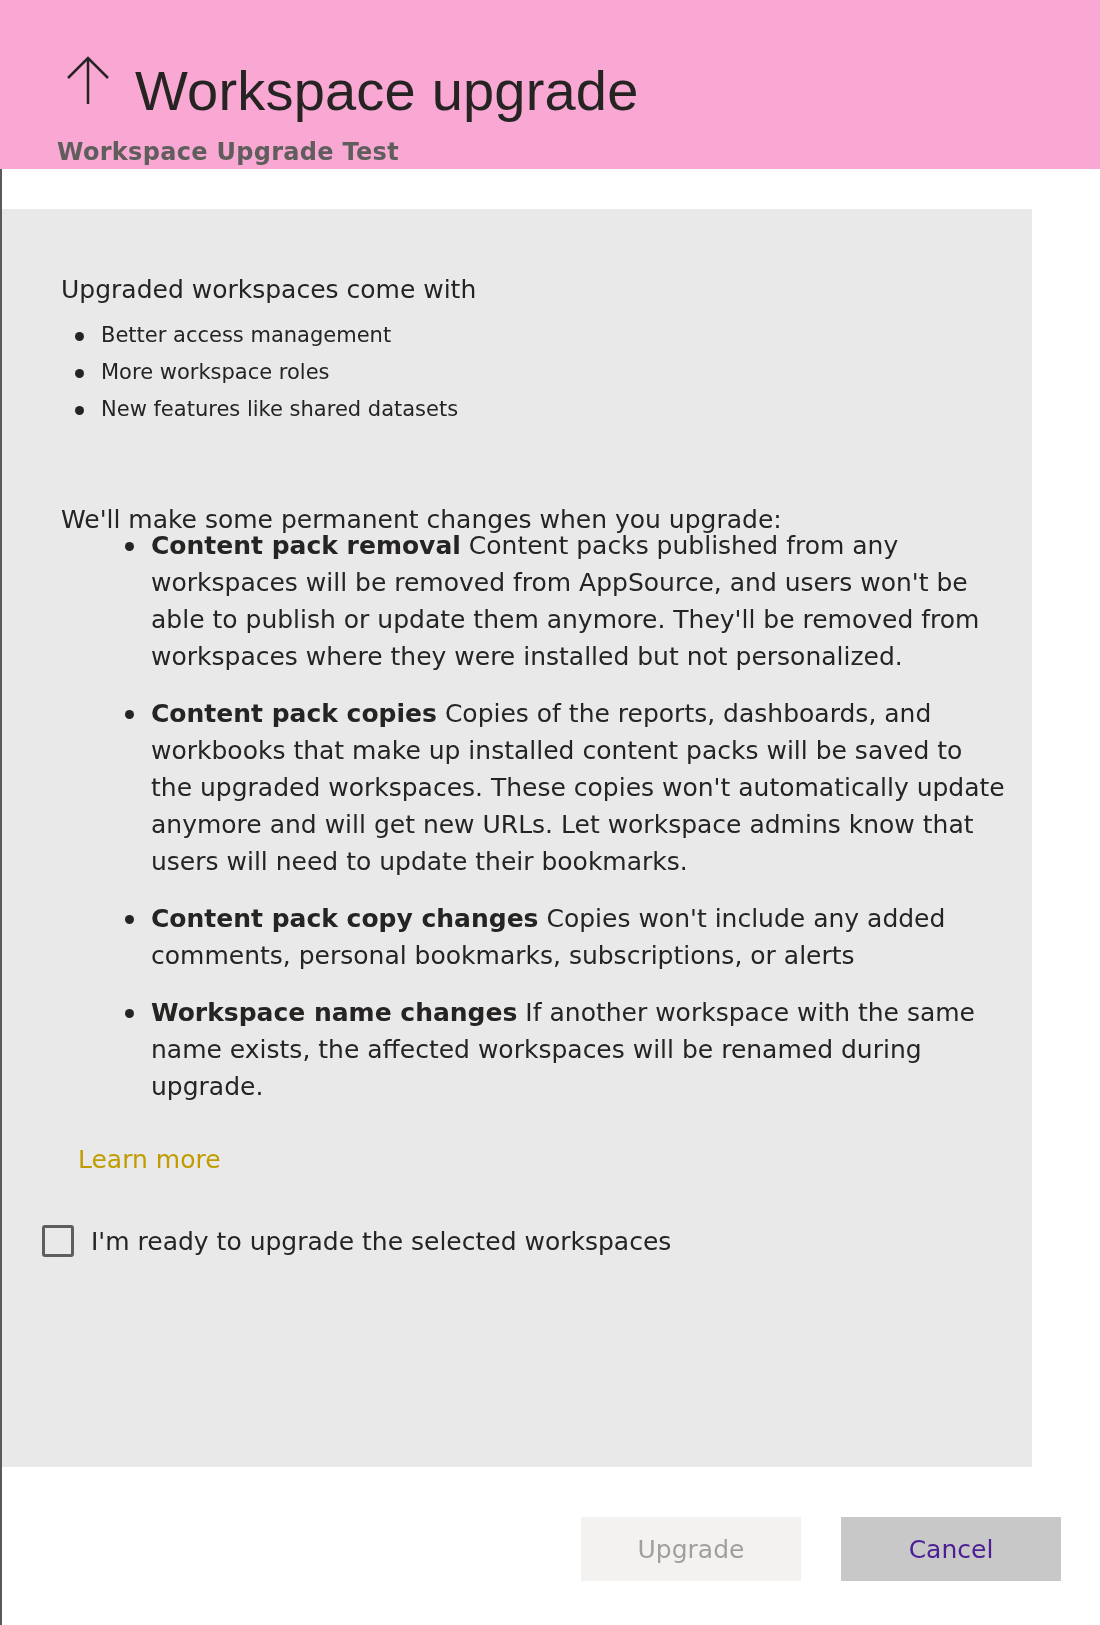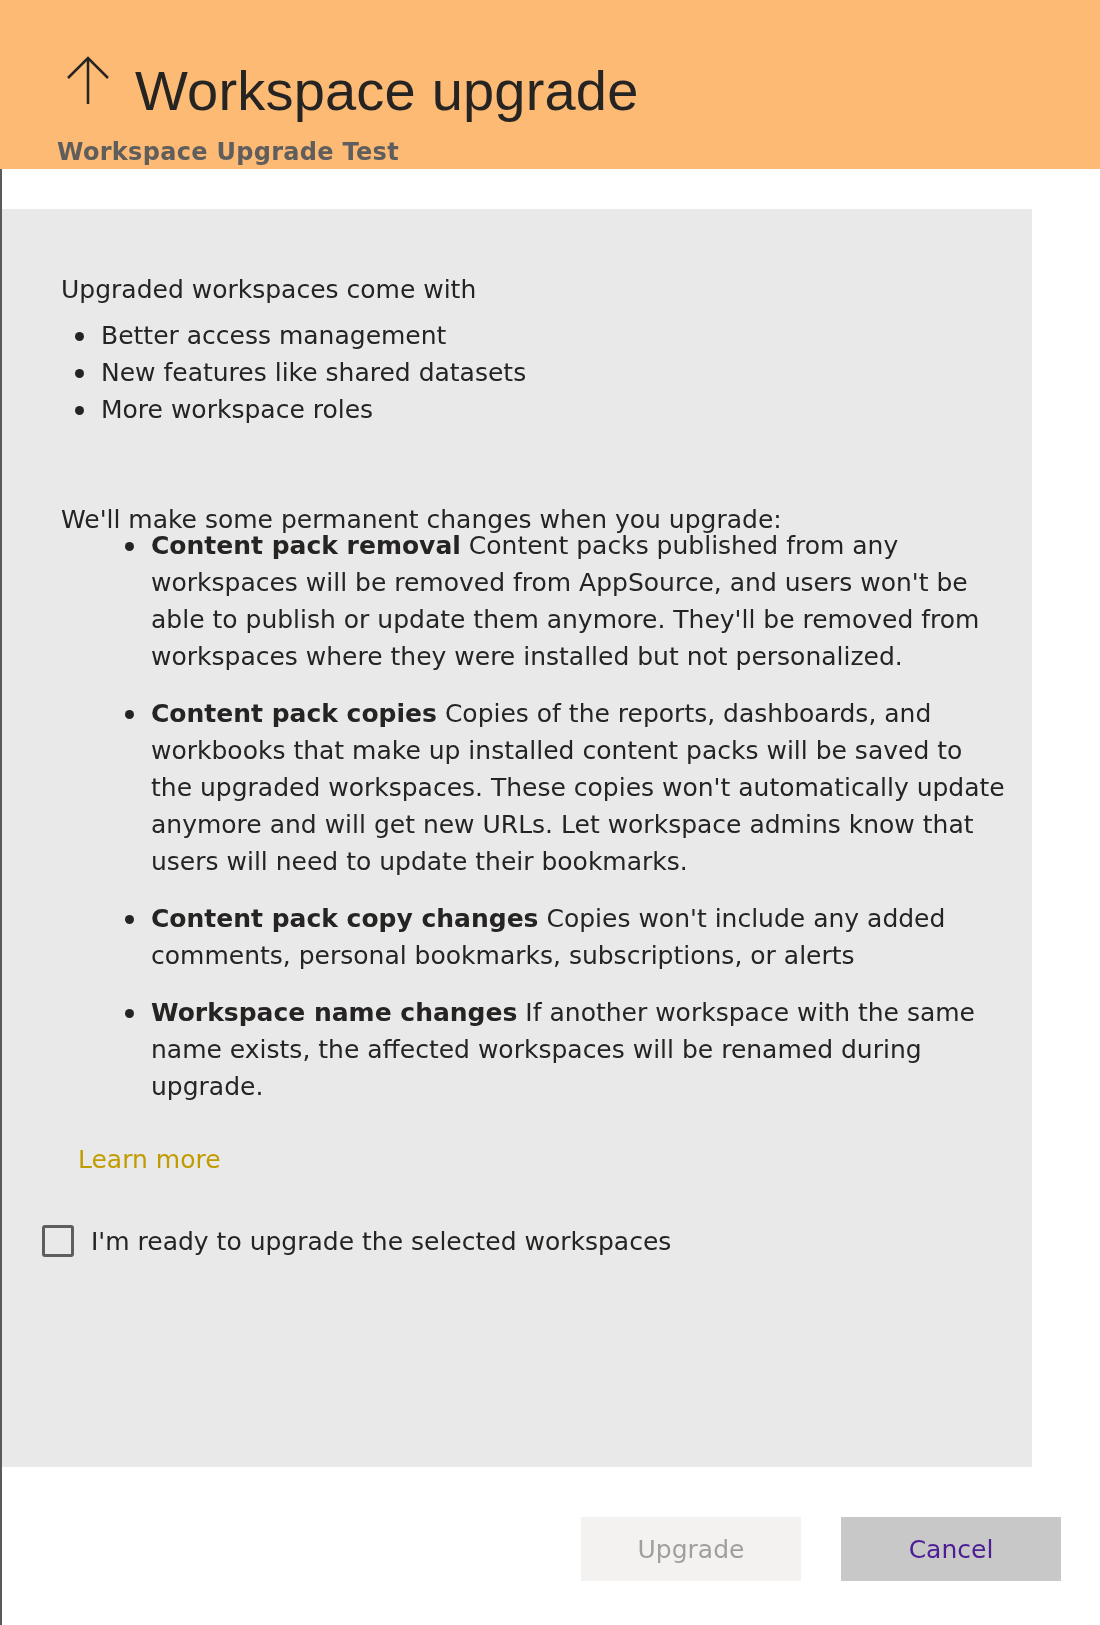--- a/index.html
+++ b/index.html
@@ -1,26 +1,26 @@
 <!DOCTYPE html>
 <html><head>
 <meta charset="utf-8">
 <style>
   * { box-sizing: border-box; margin: 0; padding: 0; }
   html, body { width: 1100px; height: 1625px; background: #ffffff; overflow: hidden; }
   body { font-family: "DejaVu Sans", "Liberation Sans", sans-serif; color: #252423; position: relative; }
   .left-edge { position: absolute; left: 0; top: 0; width: 2px; height: 1625px; background: #5a5a5a; }
-  .header { position: absolute; left: 0; top: 0; width: 1100px; height: 169px; background: #fdba74; }
+  .header { position: absolute; left: 0; top: 0; width: 1100px; height: 169px; background: #f9a8d4; }
   .arrow-icon { position: absolute; left: 66px; top: 56px; width: 50px; height: 52px; }
   .title { position: absolute; left: 135px; top: 58px; font-family: "Liberation Sans", sans-serif; font-size: 56px; font-weight: 300; color: #252423; letter-spacing: 0.2px; }
   .subtitle { position: absolute; left: 57px; top: 138px; font-family: "DejaVu Sans", sans-serif; font-size: 24px; font-weight: bold; color: #605e5c; letter-spacing: 0.3px; }
   .content { position: absolute; left: 2px; top: 209px; width: 1030px; height: 1258px; background: #e9e9e9; }
   .intro { position: absolute; left: 59px; top: 62px; font-size: 25px; color: #252423; line-height: 37px; }
   .feature-list { position: absolute; left: 59px; top: 108px; list-style: none; }
-  .feature-list li { position: relative; padding-left: 40px; font-size: 25px; line-height: 37px; color: #252423; }
+  .feature-list li { position: relative; padding-left: 40px; font-size: 21px; line-height: 37px; color: #252423; }
   .feature-list li::before { content: ""; position: absolute; left: 14px; top: 15px; width: 9px; height: 9px; border-radius: 50%; background: #252423; }
   .changes-intro { position: absolute; left: 59px; top: 260px; font-size: 25px; line-height: 37px; color: #252423; margin-top: 32px; }
   .changes-list { position: absolute; left: 149px; top: 318px; width: 860px; list-style: none; }
   .changes-list li { position: relative; font-size: 25px; line-height: 37px; color: #252423; margin-bottom: 20px; }
   .changes-list li::before { content: ""; position: absolute; left: -26px; top: 15px; width: 9px; height: 9px; border-radius: 50%; background: #252423; }
   .changes-list .term { font-weight: bold; margin-right: 8px; }
   .learn-more { position: absolute; left: 59px; top: 936px; font-size: 25px; color: #c19c00; text-underline-offset: 5px; cursor: pointer; margin-left: 17px; }
   .checkbox-row { position: absolute; left: 40px; top: 1016px; display: flex; align-items: center; cursor: pointer; }
   .checkbox { width: 32px; height: 32px; border: 3px solid #605e5c; border-radius: 3px; background: #e9e9e9; }
   .checkbox-label { margin-left: 17px; font-size: 25px; color: #252423; }
@@ -42,22 +42,22 @@
     </svg>
   </span>
   <div class="title">Workspace upgrade</div>
   <div class="subtitle">Workspace Upgrade Test</div>
 </div>
 
 <div class="content">
   <div class="intro">Upgraded workspaces come with</div>
   <ul class="feature-list">
     <li>Better access management</li>
+    <li>More workspace roles</li>
     <li>New features like shared datasets</li>
-    <li>More workspace roles</li>
   </ul>
 
   <div class="changes-intro">We'll make some permanent changes when you upgrade:</div>
   <ul class="changes-list">
     <li>
       <span class="term">Content pack removal</span><span>Content packs published from any workspaces will be removed from AppSource, and users won't be able to publish or update them anymore. They'll be removed from workspaces where they were installed but not personalized.</span>
     </li>
     <li>
       <span class="term">Content pack copies</span><span>Copies of the reports, dashboards, and workbooks that make up installed content packs will be saved to the upgraded workspaces. These copies won't automatically update anymore and will get new URLs. Let workspace admins know that users will need to update their bookmarks.</span>
     </li>

